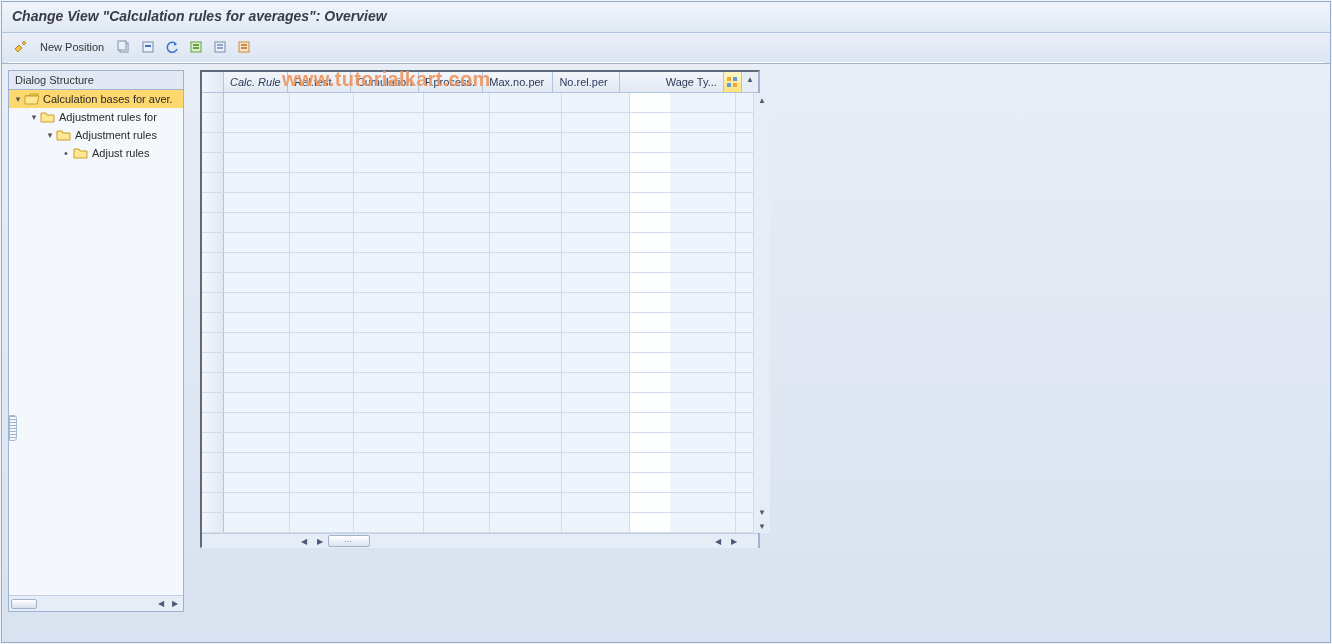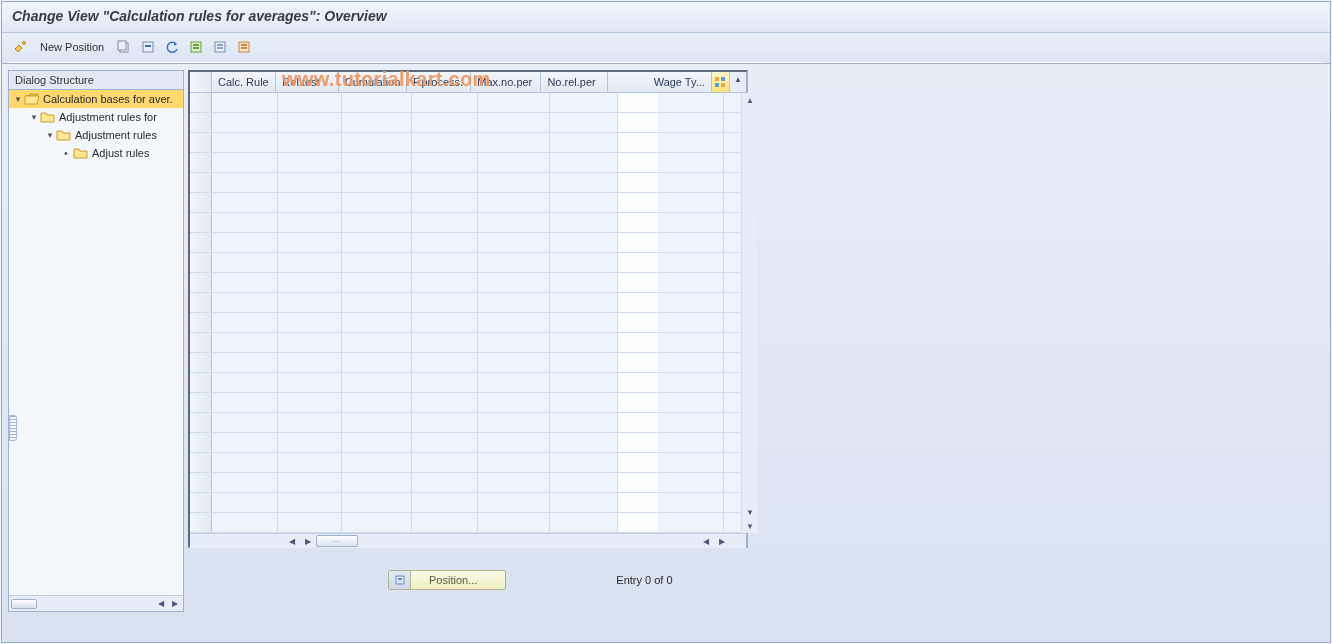--- a/index.html
+++ b/index.html
@@ -71,21 +71,21 @@
     font-size: 20px;
     font-weight: bold;
     color: rgba(237,152,100,0.95);
     letter-spacing: 0.3px;
     pointer-events: none;
   }
   .content {
     display: flex;
     align-items: flex-start;
     padding: 6px;
-    gap: 4px;
+    gap: 16px;
     height: calc(100% - 62px);
   }
   
   .tree-panel {
     width: 176px;
     height: 542px;
     background: #f4f7fc;
     border: 1px solid #9fb3cf;
     display: flex;
     flex-direction: column;
@@ -187,21 +187,21 @@
     background:linear-gradient(to right,#f3f6fb,#e2e9f4);
   }
   .th {
     padding: 4px 6px;
     border-right: 1px solid #b3c4dd;
     color: #2a3b5a;
     font-size: 11px;
     overflow:hidden;
     white-space:nowrap;
   }
-  .col0{width:66px;} .col1{width:64px;} .col2{width:70px;}
+  .col0{width:66px;font-style:italic;} .col1{width:64px;} .col2{width:70px;}
   .col3{width:66px;} .col4{width:72px;} .col5{width:68px;}
   .col6{width:66px;margin-left:40px;}
   .th-config {
     width: 18px; min-width:18px;
     background:linear-gradient(to bottom,#fef6c9,#f9e27a);
     border-right:1px solid #b3c4dd;
     display:flex;align-items:center;justify-content:center;
   }
   .table-scroll-v {
     width: 16px; min-width:16px;
@@ -682,28 +682,16 @@
           <div class="hscroll-btn">◀</div>
           <div class="hscroll-btn">▶</div>
           <div class="hscroll-track">⋯</div>
           <div class="hs-spacer2"></div>
           <div class="hscroll-btn">◀</div>
           <div class="hscroll-btn">▶</div>
           <div style="width:16px"></div>
         </div>
       </div>
 
-      <div class="below-row">
-        <div class="position-btn">
-          <span class="icon-part">
-            <svg width="12" height="12">
-                <rect x="2" y="2" width="8" height="8" fill="#d5e2f3" stroke="#7a8bab"></rect>
-                <rect x="4" y="4" width="4" height="2" fill="#7a8bab"></rect>
-              </svg>
-          </span>
-          <span class="label-part">Position...</span>
-        </div>
-        <span class="entry-text">Entry 0 of 0</span>
-      </div>
     </div>
 
   </div>
 </div>
 
 </body></html>

